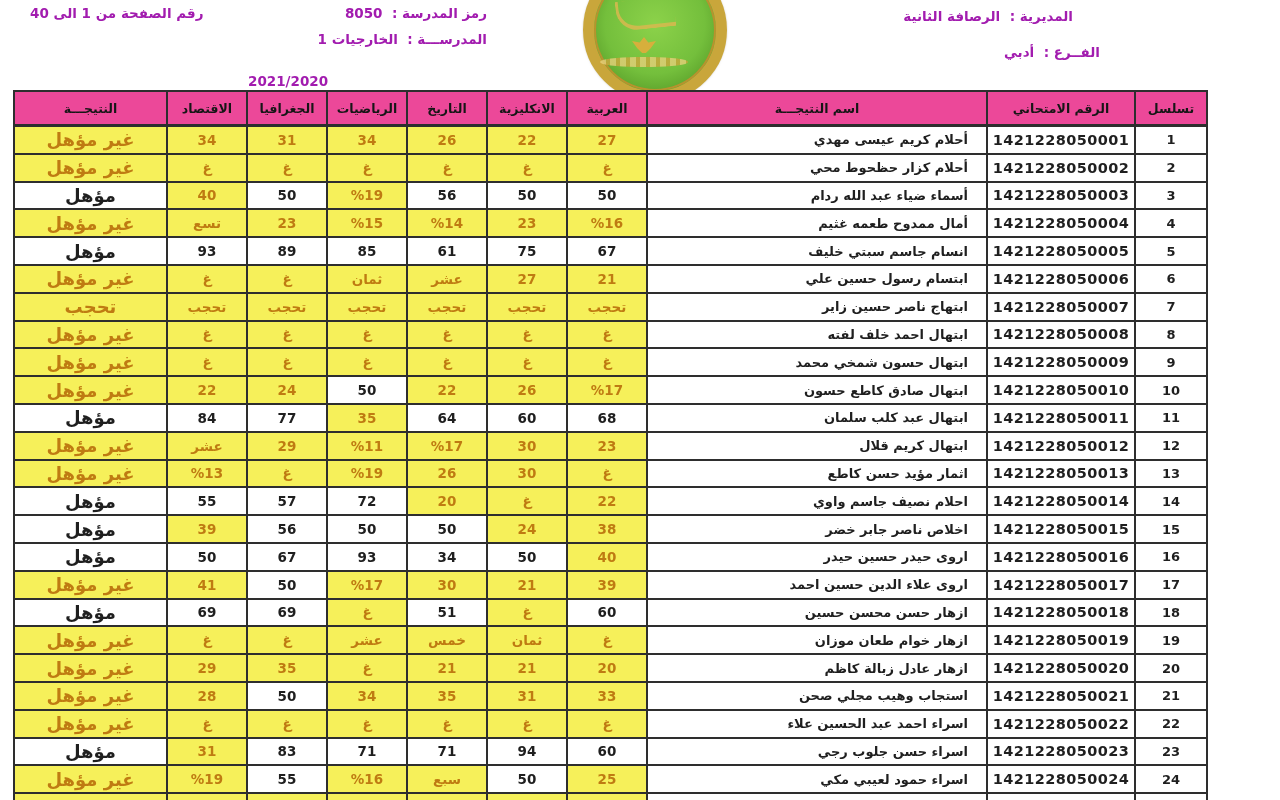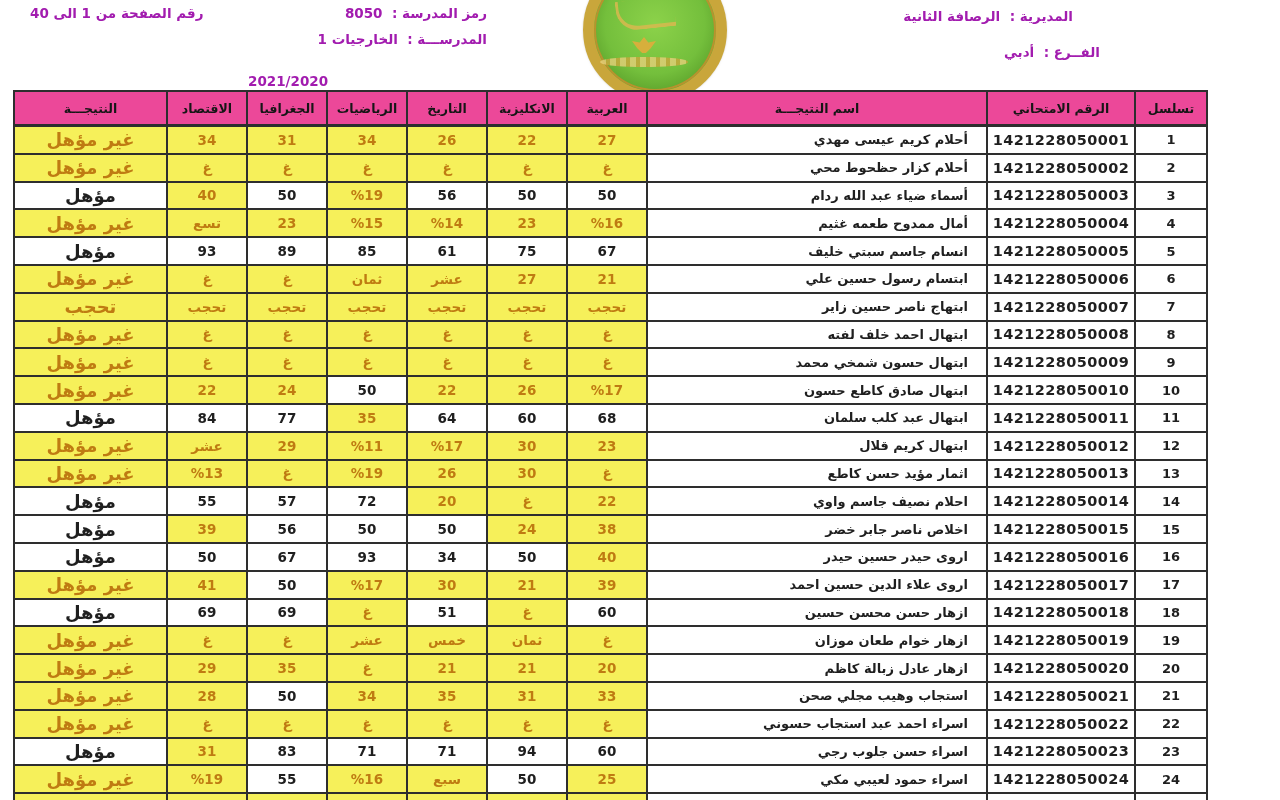--- a/index.html
+++ b/index.html
@@ -365,21 +365,21 @@
           <td class="c-score hl">31</td>
           <td class="c-score hl">35</td>
           <td class="c-score hl">34</td>
           <td class="c-score">50</td>
           <td class="c-score hl">28</td>
           <td class="c-result hl">غير مؤهل</td>
         </tr>
         <tr>
           <td class="c-serial">22</td>
           <td class="c-exam">1421228050022</td>
-          <td class="c-name">اسراء احمد عبد استجاب حسوني</td>
+          <td class="c-name">اسراء احمد عبد الحسين علاء</td>
           <td class="c-score hl">غ</td>
           <td class="c-score hl">غ</td>
           <td class="c-score hl">غ</td>
           <td class="c-score hl">غ</td>
           <td class="c-score hl">غ</td>
           <td class="c-score hl">غ</td>
           <td class="c-result hl">غير مؤهل</td>
         </tr>
         <tr>
           <td class="c-serial">23</td>

